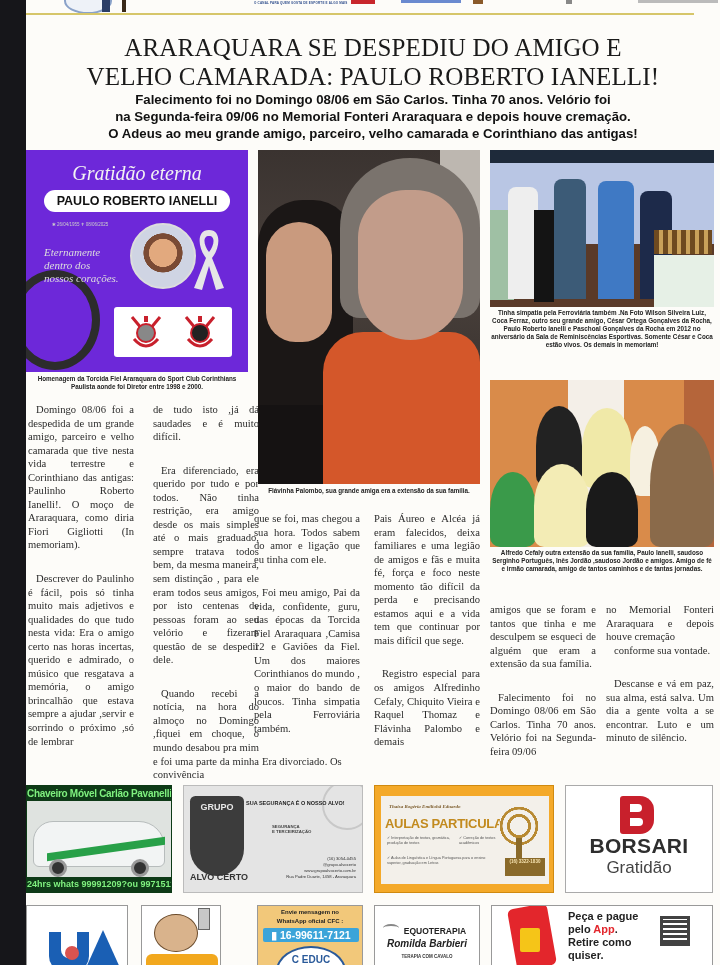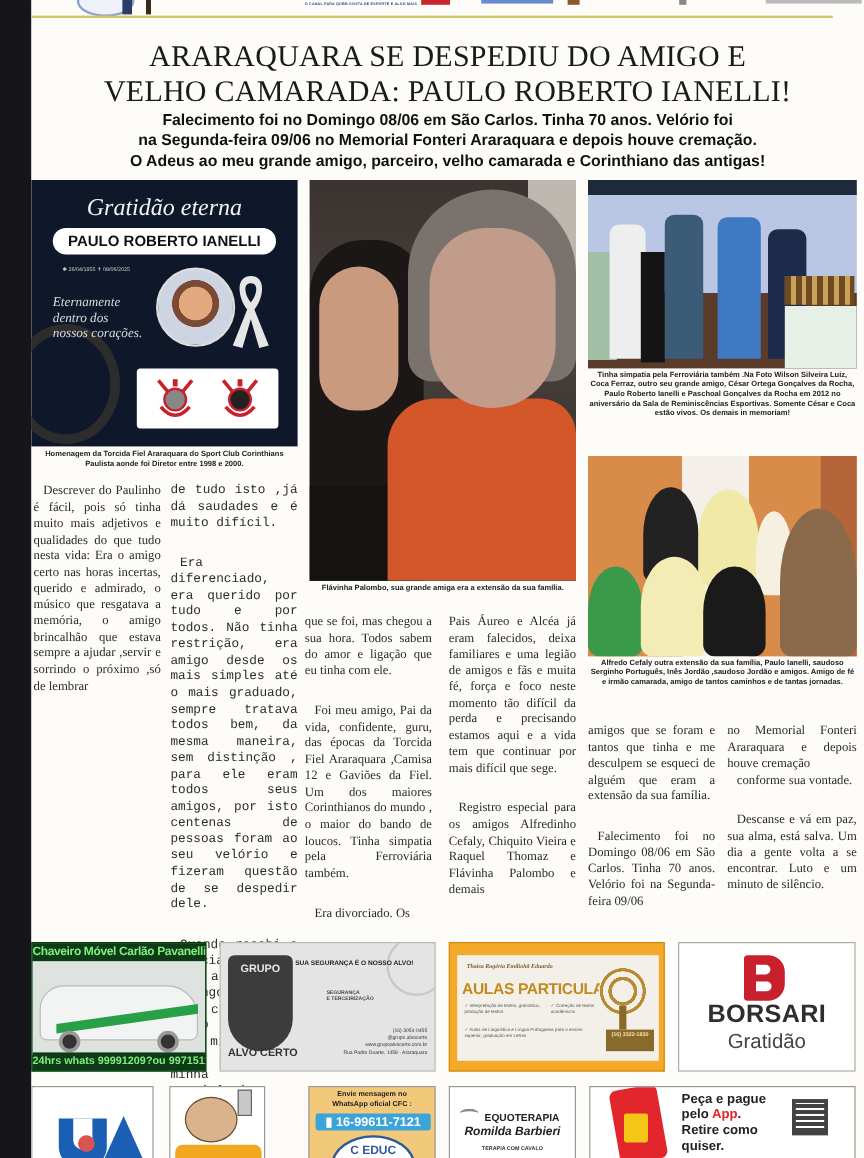--- a/index.html
+++ b/index.html
@@ -27,21 +27,21 @@
   .subhead {
     position: absolute; left: 0; top: 91px; width: 694px; text-align: center;
     font: 700 13.2px/17px "Liberation Sans", sans-serif; color: #111;
   }
 
   
   .photo { position: absolute; overflow: hidden; }
   .cap { position: absolute; text-align: center; font: 700 6.3px/8px "Liberation Sans", sans-serif; color: #222; }
 
   
-  .card { left: 0; top: 150px; width: 222px; height: 222px; background: #0f172a; }
+  .card { left: 0; top: 150px; width: 222px; height: 222px; background: #6d28d9; }
   .card .title { position: absolute; left: 0; top: 12px; width: 222px; text-align: center; font: italic 400 20px "Liberation Serif", serif; color: #f3f3f3; }
   .card .name { position: absolute; left: 18px; top: 40px; width: 186px; height: 22px; border-radius: 11px; background: #fff; text-align: center; font: 700 12.5px/22px "Liberation Sans", sans-serif; color: #111; }
   .card .dates { position: absolute; left: 26px; top: 72px; font: 400 4.5px "Liberation Sans", sans-serif; color: #ccc; }
   .card .slogan { position: absolute; left: 18px; top: 96px; font: italic 400 11px/13px "Liberation Serif", serif; color: #ddd; }
   .card .portrait { position: absolute; left: 104px; top: 73px; width: 66px; height: 66px; border-radius: 50%; background: radial-gradient(circle at 50% 45%, #e2a97e 0 30%, #7a4a34 31% 42%, #cfd4e3 43%); border: 2px solid #ddd; }
   .card .ribbon { position: absolute; left: 166px; top: 76px; width: 34px; height: 66px; }
   .card .crests { position: absolute; left: 88px; top: 157px; width: 118px; height: 50px; background: #fff; border-radius: 3px; }
   .crest { position: absolute; top: 6px; width: 36px; height: 38px; }
   .card .bgcrest { position: absolute; left: -16px; top: 120px; width: 90px; height: 100px; border-radius: 50%; border: 8px solid #2c2c2c; }
 
@@ -227,23 +227,24 @@
     <div class="p" style="left:92px;top:28px;width:50px;height:80px;background:#f0e9a8;"></div>
     <div class="p" style="left:140px;top:46px;width:30px;height:70px;background:#f6f0e0;"></div>
     <div class="p" style="left:160px;top:44px;width:64px;height:123px;background:#8a6a4a;"></div>
     <div class="p" style="left:0;top:92px;width:46px;height:75px;background:#3a9a4a;"></div>
     <div class="p" style="left:44px;top:84px;width:56px;height:83px;background:#f3ecb5;"></div>
     <div class="p" style="left:96px;top:92px;width:52px;height:75px;background:#1a1a1a;"></div>
   </div>
   <div class="cap" style="left:464px;top:549px;width:224px;">Alfredo Cefaly outra extensão da sua família, Paulo  Ianelli, saudoso Serginho Português, Inês Jordão ,saudoso Jordão e amigos. Amigo de fé e irmão camarada, amigo de tantos caminhos e de tantas jornadas.</div>
 
   <div class="col" style="left:2px;top:403px;width:106px;">
+    <p>Domingo 08/06 foi a despedida de um grande amigo, parceiro e velho camarada que tive nesta vida terrestre e Corinthiano das antigas: Paulinho Roberto Ianelli!. O moço de Araraquara, como diria Fiori Gigliotti (In memoriam).</p>
     <p>Descrever do Paulinho é fácil, pois só tinha muito mais adjetivos e qualidades do que tudo nesta vida: Era o amigo certo nas horas incertas, querido e admirado, o músico que resgatava a memória, o amigo brincalhão que estava sempre a ajudar ,servir e sorrindo o próximo ,só de lembrar</p>
   </div>
-  <div class="col" style="left:116px;top:403px;width:106px;font-family:Liberation Mono, monospace;">
+  <div class="col" style="left:127px;top:403px;width:106px;">
     <p style="text-indent:0">de tudo isto ,já dá saudades e é muito difícil.</p>
     <p>Era diferenciado, era querido por tudo e por todos. Não tinha restrição, era amigo desde os mais simples até o mais graduado, sempre tratava todos bem, da mesma maneira, sem distinção , para ele eram todos seus amigos, por isto centenas de pessoas foram ao seu velório e fizeram questão de se despedir dele.</p>
     <p>Quando recebi a notícia, na hora do almoço no Domingo ,fiquei em choque, o mundo desabou pra mim e foi uma parte da minha convivência</p>
   </div>
   <div class="col" style="left:228px;top:512px;width:106px;">
     <p style="text-indent:0">que se foi, mas chegou a sua hora. Todos sabem do amor e ligação que eu tinha com ele.</p>
     <p>Foi meu amigo, Pai da vida, confidente, guru, das épocas da Torcida Fiel  Araraquara ,Camisa 12 e Gaviões da Fiel. Um dos maiores Corinthianos do mundo , o maior do bando de loucos. Tinha simpatia pela Ferroviária também.</p>
     <p>Era divorciado. Os</p>
   </div>
   <div class="col" style="left:348px;top:512px;width:106px;font-family:Liberation Serif, serif;">

